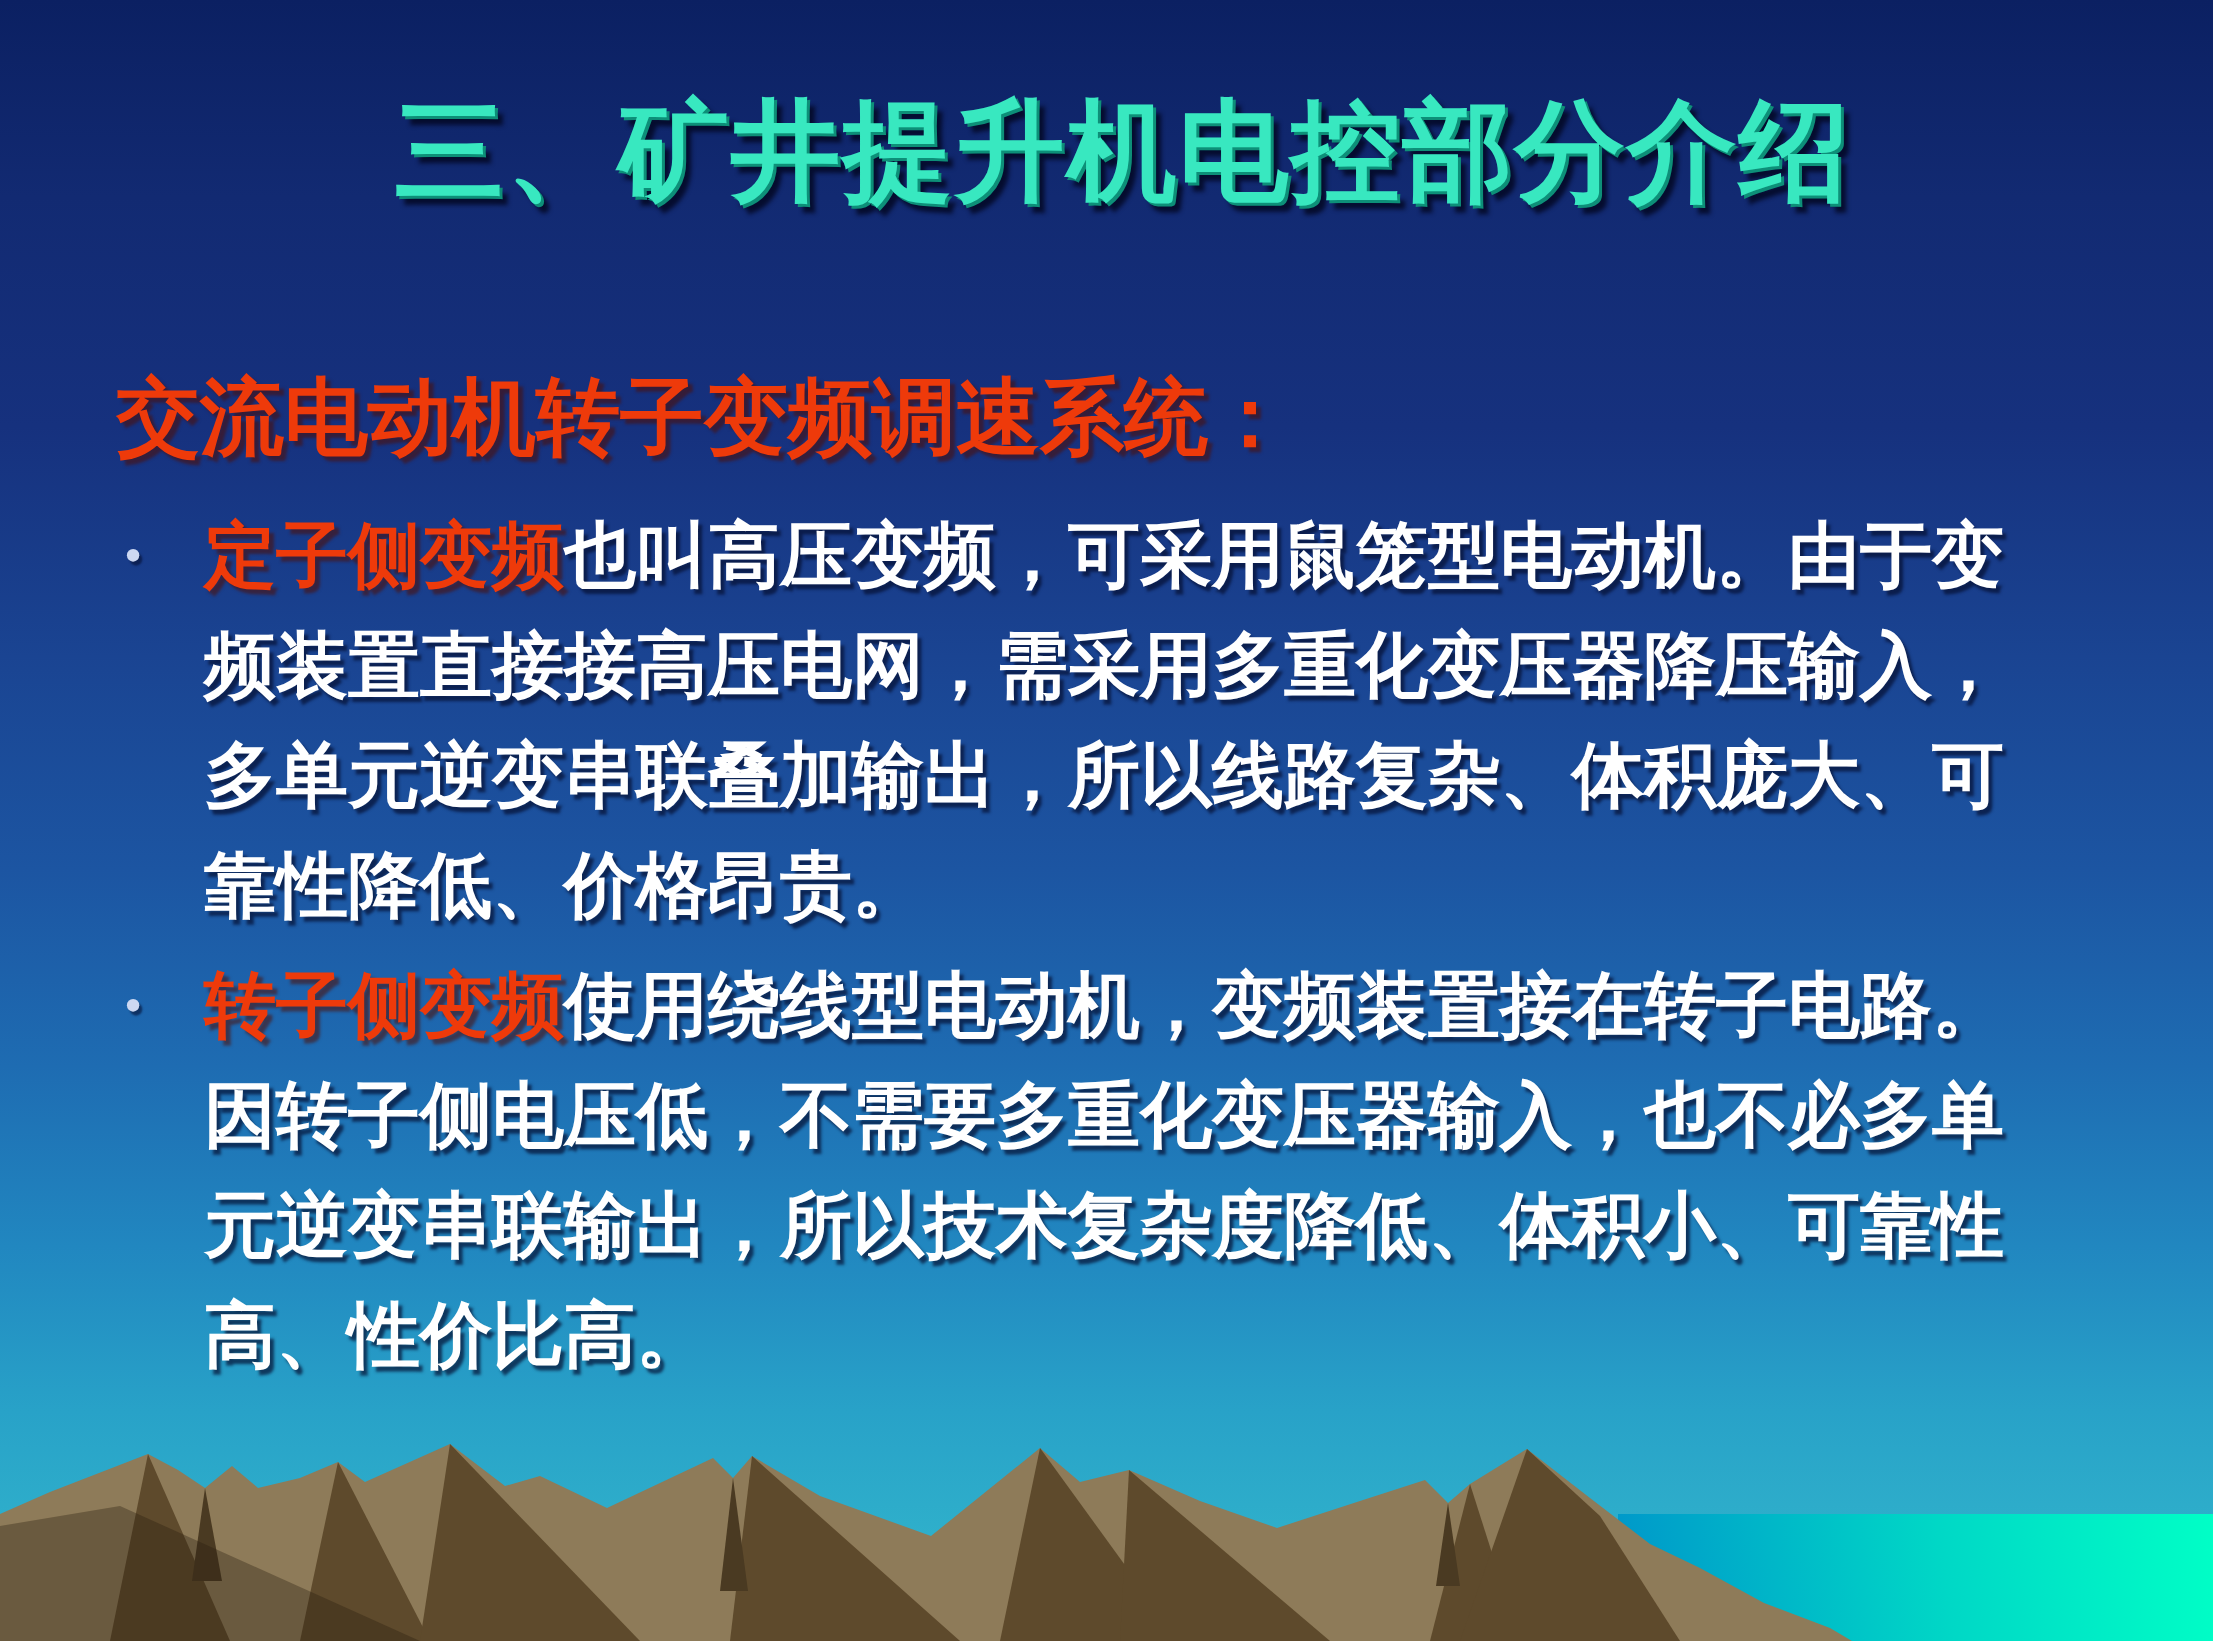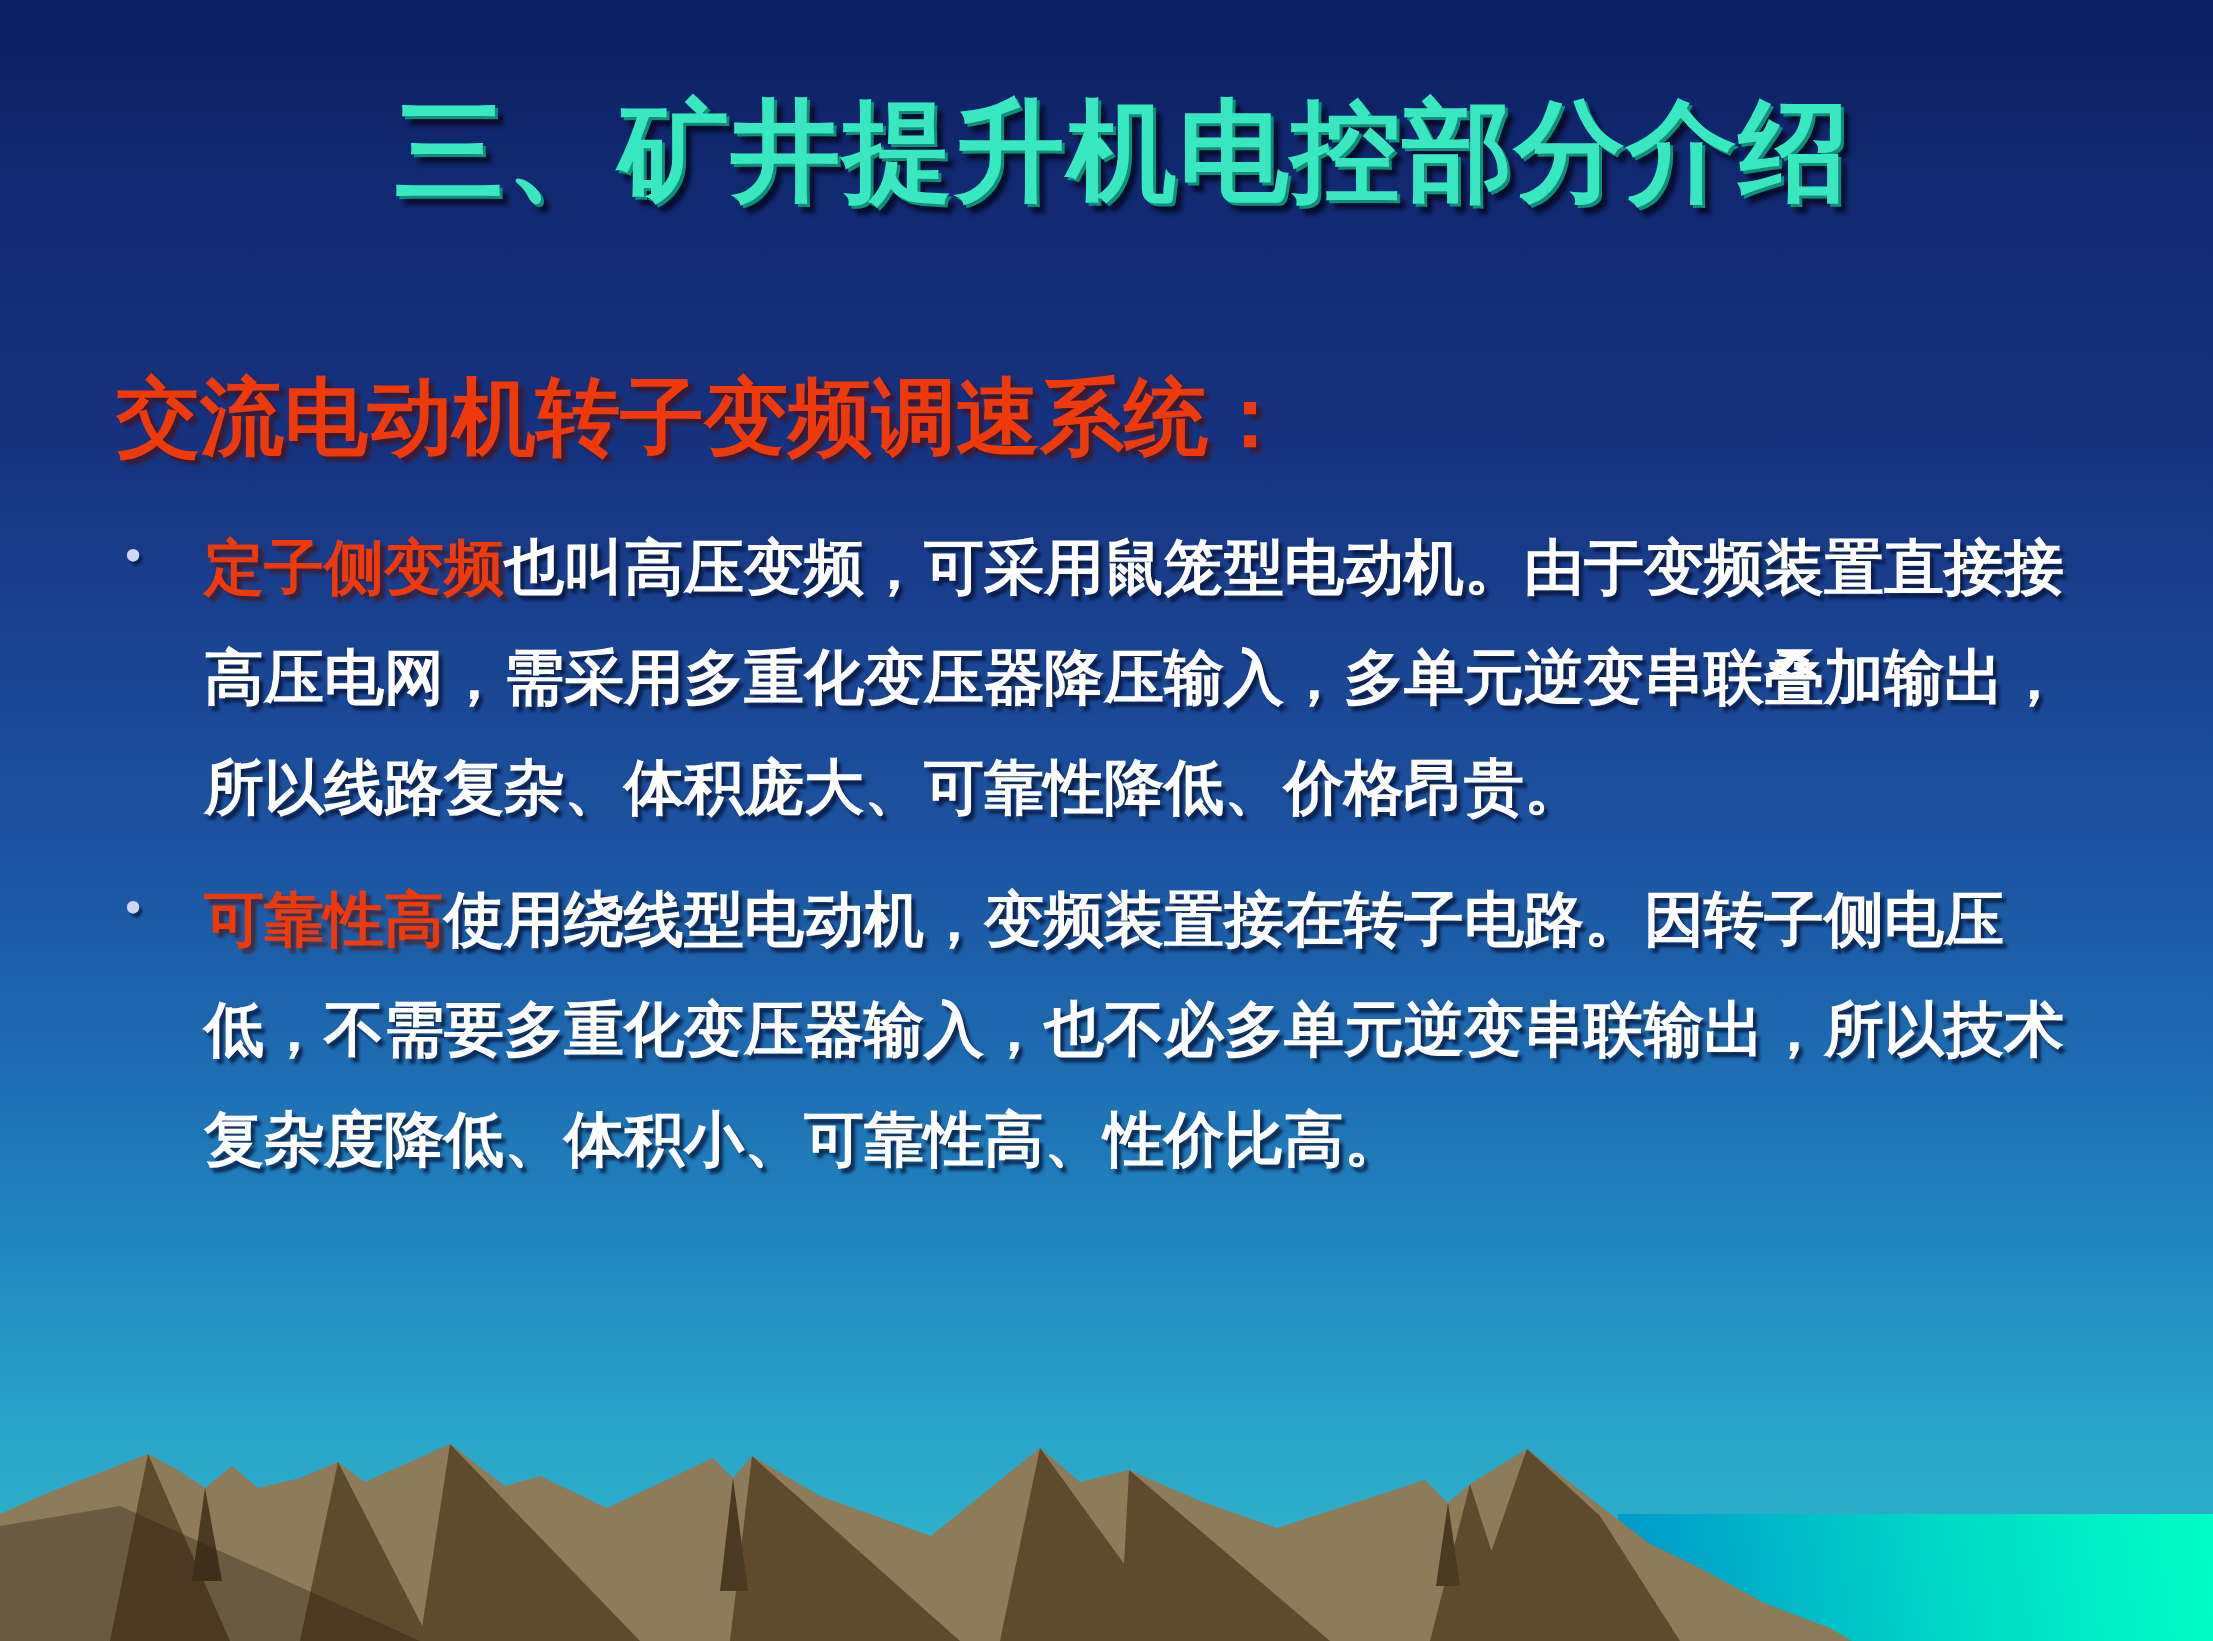--- a/index.html
+++ b/index.html
@@ -84,26 +84,25 @@
     width:88px;
     padding-left:8px;
     box-sizing:border-box;
     font-size:52px;
     line-height:110px;
     color:var(--bullet);
     text-shadow:3px 4px 2px rgba(5,15,50,0.6);
   }
   .bullet-body{
     flex:1;
-    font-size:60px;
+    font-size:72px;
     font-weight:bold;
     line-height:110px;
     color:var(--body);
     text-shadow:4px 5px 3px rgba(5,15,50,0.7);
-    margin-top:12px;
   }
   .bullet-lead{
     color:var(--lead);
     text-shadow:5px 5px 3px rgba(80,12,0,0.55);
   }
 </style>
 </head>
 <body>
 
 <div class="slide">
@@ -137,18 +136,18 @@
 
     <div class="section-heading">交流电动机转子变频调速系统：</div>
 
     <div class="bullet">
       <span class="bullet-marker">•</span>
       <div class="bullet-body"><span class="bullet-lead">定子侧变频</span><span>也叫高压变频，可采用鼠笼型电动机。由于变频装置直接接高压电网，需采用多重化变压器降压输入，多单元逆变串联叠加输出，所以线路复杂、体积庞大、可靠性降低、价格昂贵。</span></div>
     </div>
 
     <div class="bullet">
       <span class="bullet-marker">•</span>
-      <div class="bullet-body"><span class="bullet-lead">可靠性高</span><span>使用绕线型电动机，变频装置接在转子电路。因转子侧电压低，不需要多重化变压器输入，也不必多单元逆变串联输出，所以技术复杂度降低、体积小、可靠性高、性价比高。</span></div>
+      <div class="bullet-body"><span class="bullet-lead">转子侧变频</span><span>使用绕线型电动机，变频装置接在转子电路。因转子侧电压低，不需要多重化变压器输入，也不必多单元逆变串联输出，所以技术复杂度降低、体积小、可靠性高、性价比高。</span></div>
     </div>
 
   </div>
 
 </div>
 
 </body></html>

